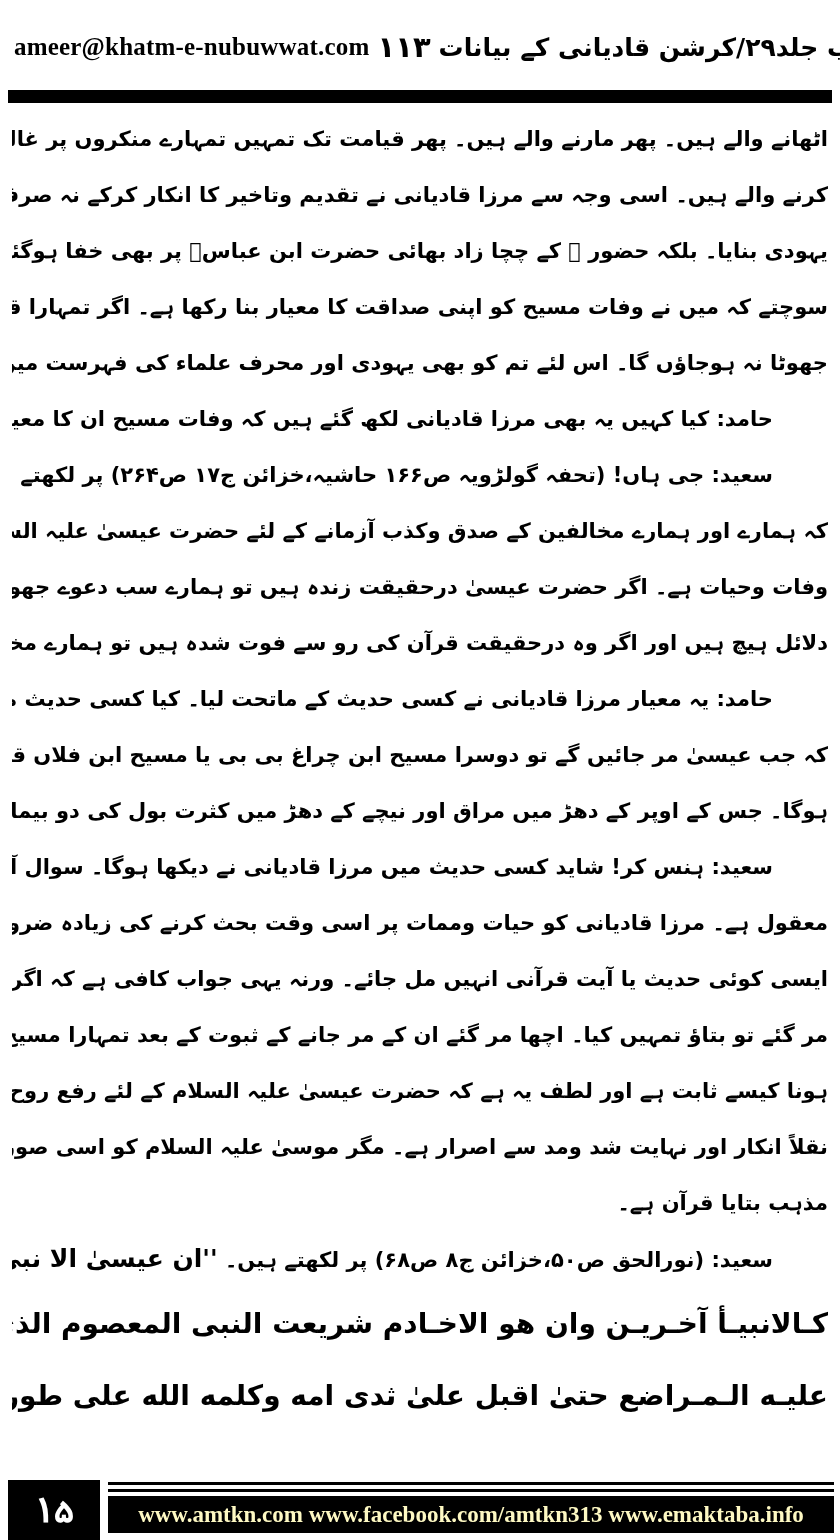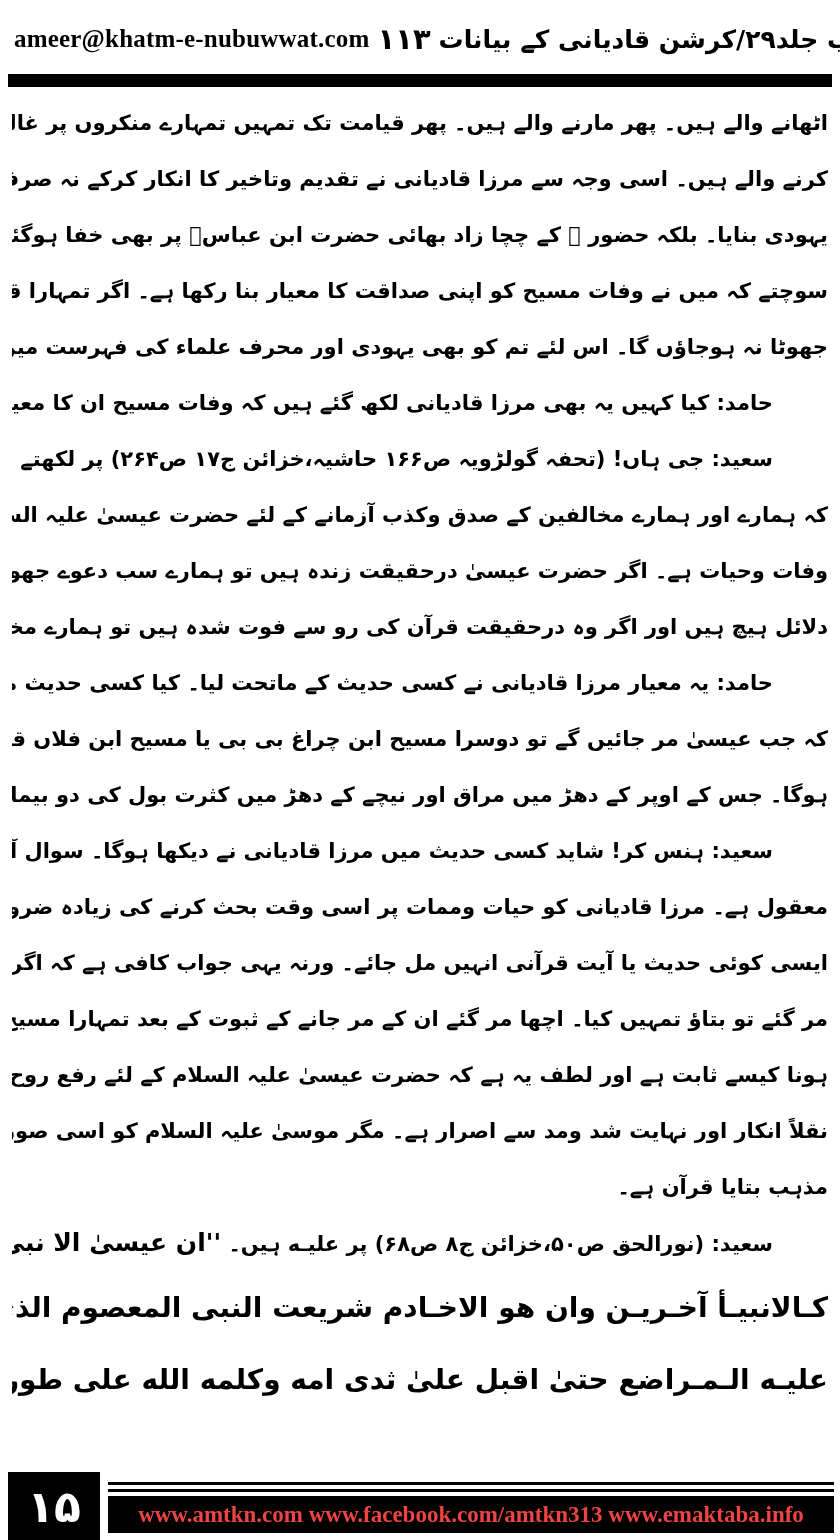--- a/index.html
+++ b/index.html
@@ -18,21 +18,21 @@
     padding:14px 8px 0 14px;
   }
   .header-email{
     font-family:"Liberation Serif",serif;
     font-weight:bold;font-size:25px;letter-spacing:0.2px;
     white-space:nowrap;
   }
   .header-pageno{
     font-weight:bold;font-size:29px;
     direction:rtl;white-space:nowrap;
-    margin:8px 8px;
+    margin:16px 8px;
   }
   .header-title{
     direction:rtl;font-weight:bold;font-size:25px;
     white-space:nowrap;
   }
   .header-rule{
     height:13px;background:#000;margin:10px 8px 0 8px;
   }
   
   .body-text{
@@ -55,32 +55,33 @@
     font-size:28px;
     line-height:72px;
     text-align-last:justify;
   }
   .arabic-tail{
     font-size:25px;
   }
   
   .footer-pagebox{
     position:absolute;left:8px;bottom:0;
-    width:92px;height:68px;
+    width:92px;height:60px;
     background:#000;color:#fff;
     display:flex;align-items:center;justify-content:center;
-    font-size:44px;font-weight:bold;
+    font-size:34px;font-weight:bold;
     direction:rtl;
+    font-family:Liberation Serif, serif;
   }
   .footer-bar-wrap{
     position:absolute;left:108px;right:6px;bottom:7px;
   }
   .footer-stripe{height:3px;background:#000;margin-bottom:4px;}
   .footer-urlbar{
-    height:37px;background:#000;color:#ef4444;
+    height:37px;background:#000;color:#fef9c3;
     display:flex;align-items:center;justify-content:center;
     font-family:"Liberation Serif",serif;
     font-weight:bold;font-size:23px;
     white-space:nowrap;
   }
 </style>
 </head>
 <body>
 
 <div class="page">
@@ -107,21 +108,21 @@
     <div class="line">کہ جب عیسیٰ مر جائیں گے تو دوسرا مسیح ابن چراغ بی بی یا مسیح ابن فلاں قادیان یا پنجاب میں پیدا</div>
     <div class="line end">ہوگا۔ جس کے اوپر کے دھڑ میں مراق اور نیچے کے دھڑ میں کثرت بول کی دو بیماریاں ہوں گی۔</div>
     <div class="line indent">سعید: ہنس کر! شاید کسی حدیث میں مرزا قادیانی نے دیکھا ہوگا۔ سوال آپ کا</div>
     <div class="line">معقول ہے۔ مرزا قادیانی کو حیات وممات پر اسی وقت بحث کرنے کی زیادہ ضرورت ہے۔ جب</div>
     <div class="line">ایسی کوئی حدیث یا آیت قرآنی انہیں مل جائے۔ ورنہ یہی جواب کافی ہے کہ اگر عیسیٰ علیہ السلام</div>
     <div class="line">مر گئے تو بتاؤ تمہیں کیا۔ اچھا مر گئے ان کے مر جانے کے ثبوت کے بعد تمہارا مسیح موعود یا مثیل مسیح</div>
     <div class="line">ہونا کیسے ثابت ہے اور لطف یہ ہے کہ حضرت عیسیٰ علیہ السلام کے لئے رفع روح مع الجسد کا عقلاً</div>
     <div class="line">نقلاً انکار اور نہایت شد ومد سے اصرار ہے۔ مگر موسیٰ علیہ السلام کو اسی صورت میں زندہ ماننا اپنا</div>
     <div class="line end">مذہب بتایا قرآن ہے۔</div>
     <div class="line indent">
-      <span>سعید: (نورالحق ص۵۰،خزائن ج۸ ص۶۸) پر علیـه ہیں۔</span>
+      <span>سعید: (نورالحق ص۵۰،خزائن ج۸ ص۶۸) پر لکھتے ہیں۔</span>
       <span class="arabic-tail">''ان عیسیٰ الا نبی الله</span>
     </div>
     <div class="line arabic">کـالانبیـأ آخـریـن وان هو الاخـادم شریعت النبی المعصوم الذی حرم الله</div>
     <div class="line arabic">علیـه الـمـراضع حتیٰ اقبل علیٰ ثدی امه وکلمه الله علی طورسینین وجعله</div>
   </div>
 
   <div class="footer-pagebox">۱۵</div>
   <div class="footer-bar-wrap">
     <div class="footer-stripe"></div>
     <div class="footer-stripe"></div>

